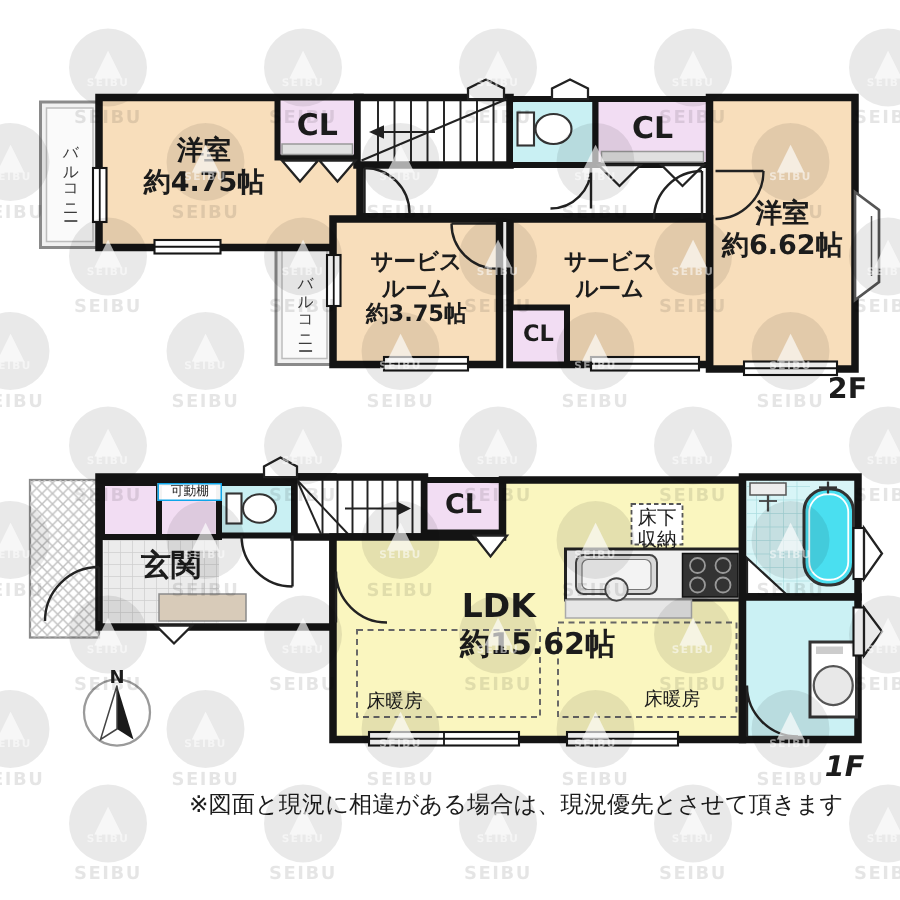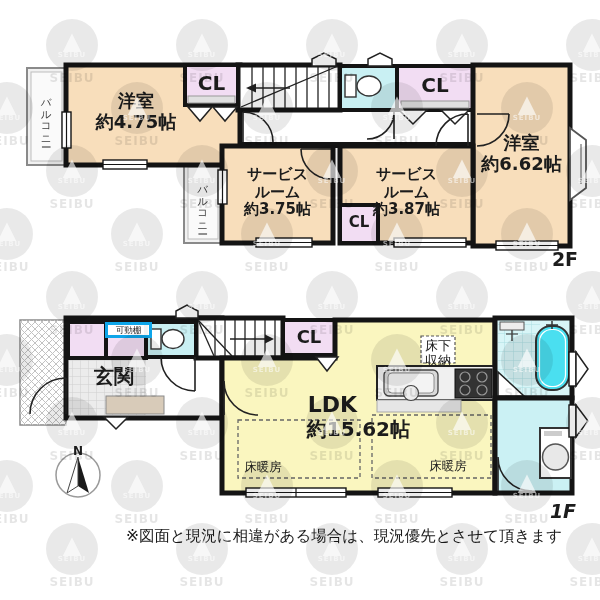--- a/index.html
+++ b/index.html
@@ -20,21 +20,21 @@
   .tri{fill:#ffffff;stroke:#222;stroke-width:1.5;}
   .fix{fill:#ffffff;stroke:#333;stroke-width:1.4;}
   .stair{stroke:#222;stroke-width:1.3;fill:none;}
   .dash{fill:none;stroke:#666;stroke-width:1.3;stroke-dasharray:4 3;}
   .dashf{fill:#ffffff;stroke:#555;stroke-width:1.2;stroke-dasharray:3 2;}
   
   .lbl{position:absolute;z-index:2;color:#1c1c1c;font-weight:bold;text-align:center;
        line-height:1.18;white-space:nowrap;}
   .vert{writing-mode:vertical-rl;letter-spacing:1px;display:flex;align-items:center;
         justify-content:center;font-weight:normal;color:#3a3a3a;}
-  .chip{background:rgba(255,255,255,0.95);border:3px solid #0ea5e9;font-weight:normal;}
+  .chip{background:rgba(255,255,255,0.95);border:1px solid #0ea5e9;font-weight:normal;}
   .thin{font-weight:normal;}
   
   #wm{position:absolute;left:0;top:0;width:600px;height:600px;z-index:3;pointer-events:none;}
   .wm-tile{position:absolute;width:56px;text-align:center;}
   .wm-circle{width:52px;height:52px;margin:0 auto;border-radius:50%;background:rgba(0,0,0,0.085);
              display:flex;flex-direction:column;align-items:center;justify-content:center;}
   .wm-tree{color:rgba(255,255,255,0.65);font-size:24px;line-height:20px;}
   .wm-in{color:rgba(255,255,255,0.55);font-size:7px;font-weight:bold;letter-spacing:1px;line-height:8px;}
   .wm-sub{color:rgba(0,0,0,0.10);font-size:12px;font-weight:bold;letter-spacing:1px;line-height:12px;margin-top:1px;}
 </style>
@@ -256,21 +256,20 @@
   <div>約6.62帖</div>
 </div>
 <div class="lbl" style="left:222px;top:166px;width:111px;font-size:15px;">
   <div>サービス</div>
   <div>ルーム</div>
   <div>約3.75帖</div>
 </div>
 <div class="lbl" style="left:340px;top:166px;width:133px;font-size:15px;">
   <div>サービス</div>
   <div>ルーム</div>
-  <div>約3.87帖</div>
 </div>
 <div class="lbl" style="left:340px;top:214px;width:38px;font-size:15px;">CL</div>
 <div class="lbl" style="left:545px;top:248px;width:40px;font-size:19px;">2F</div>
 
 <div class="lbl chip" style="left:105px;top:322px;width:41px;font-size:8.5px;">可動棚</div>
 <div class="lbl" style="left:78px;top:365px;width:72px;font-size:20px;">玄関</div>
 <div class="lbl" style="left:283px;top:326px;width:52px;font-size:18px;">CL</div>
 <div class="lbl" style="left:255px;top:392px;width:155px;font-size:22px;">
   <div>LDK</div>
   <div style="font-size:20px;text-align:right;">約15.62帖</div>

